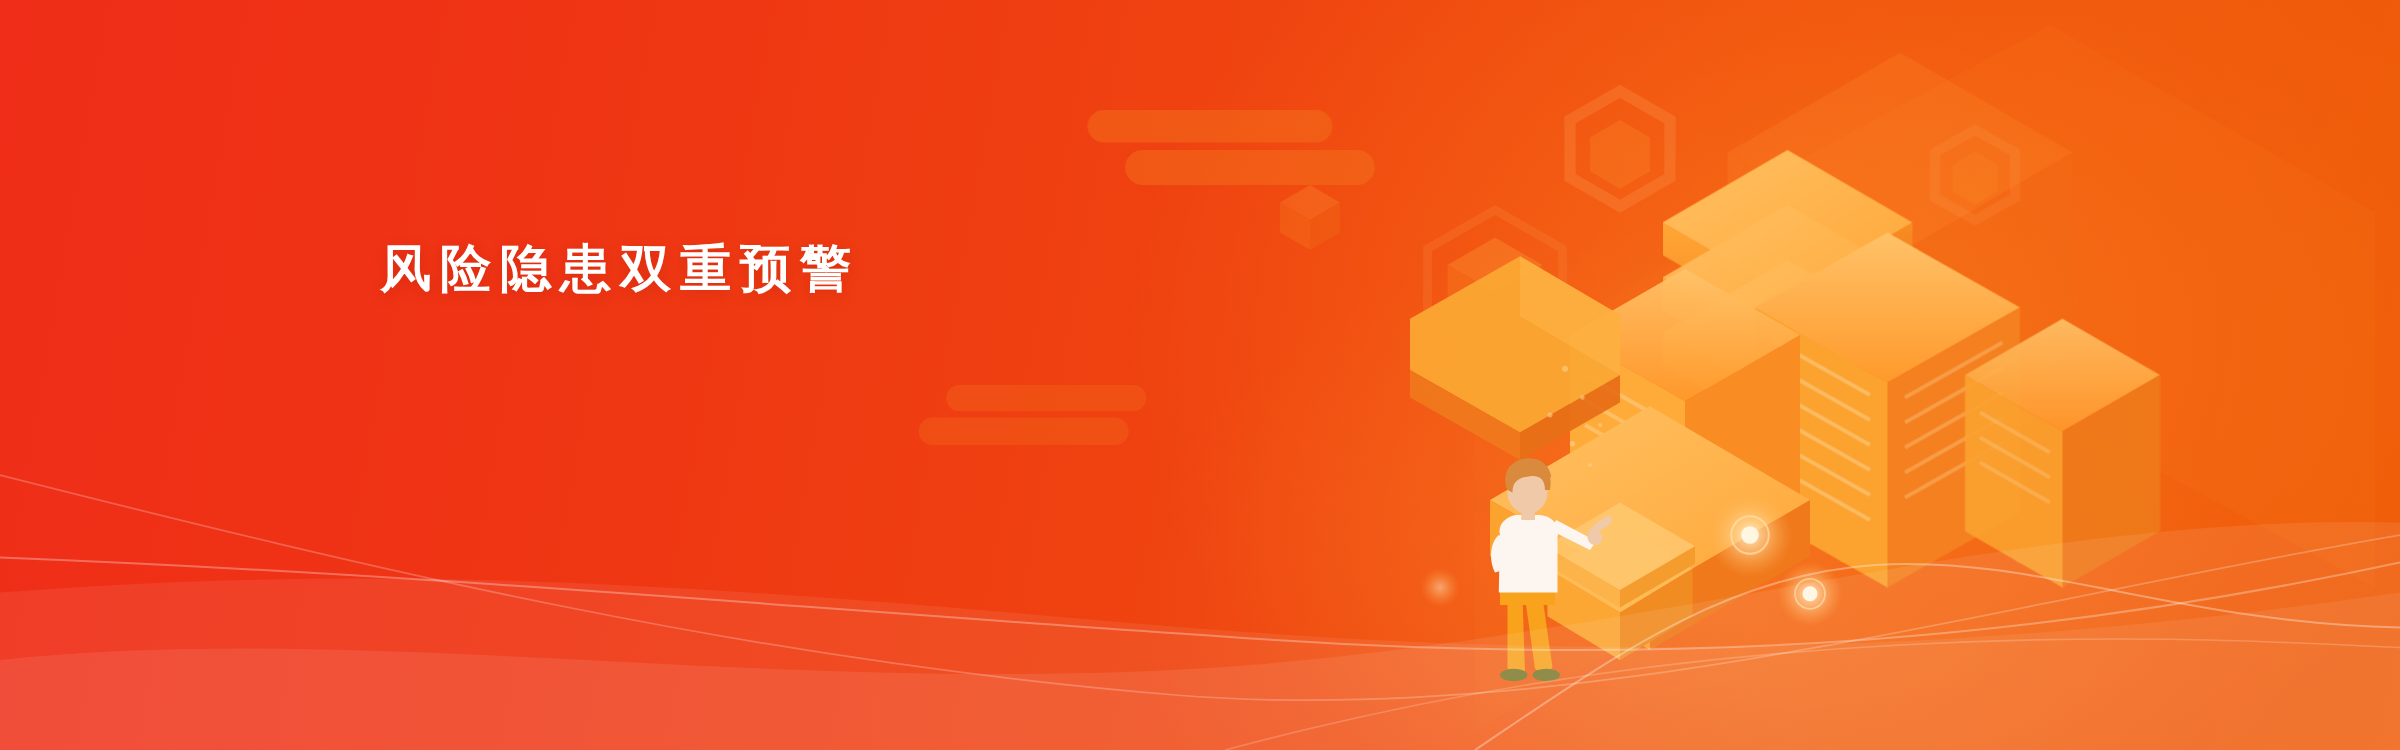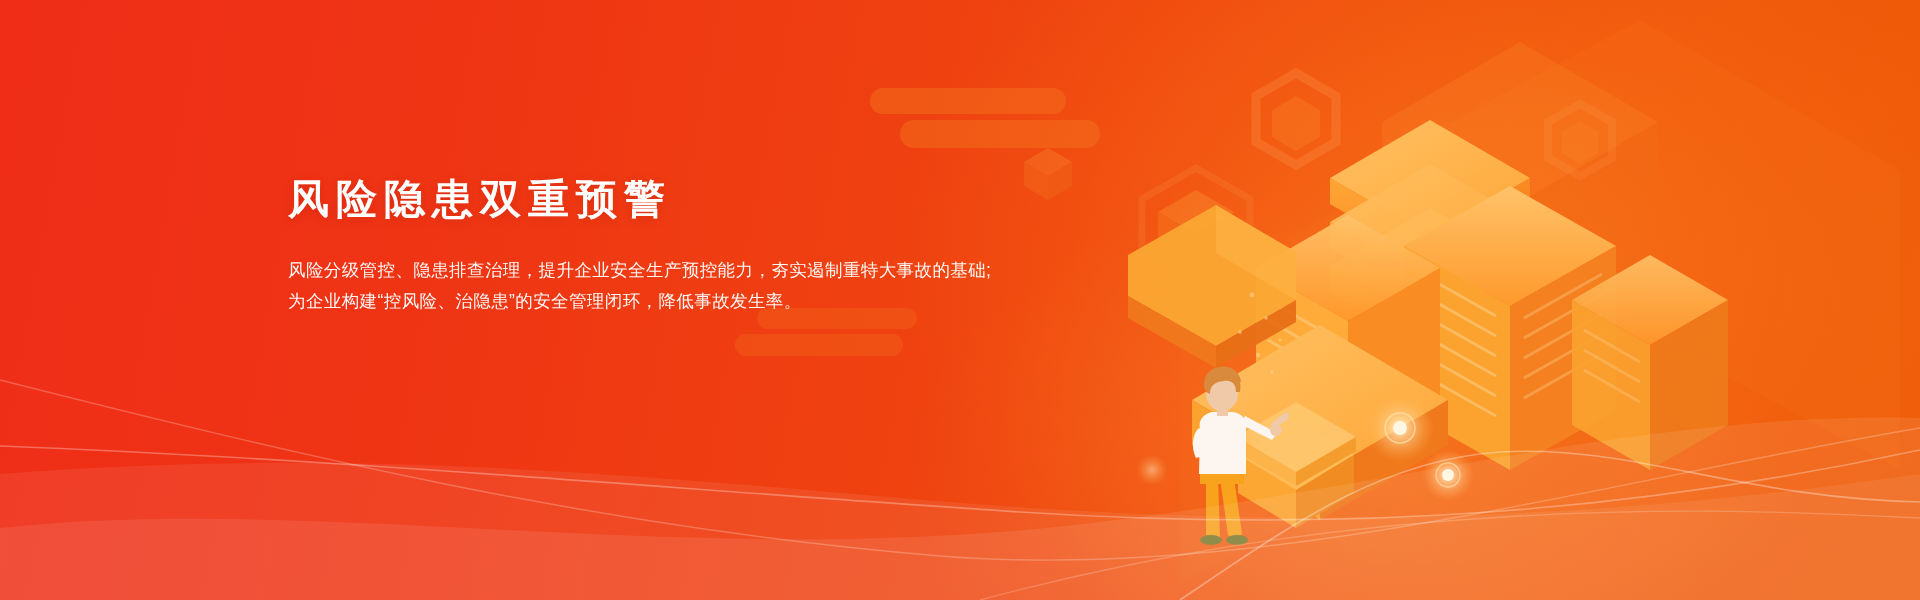--- a/index.html
+++ b/index.html
@@ -26,21 +26,21 @@
     pointer-events:none;
   }
 
   
   .waves{position:absolute;left:0;bottom:0;width:1920px;height:340px;pointer-events:none;}
 
   
   .copy{position:absolute;left:288px;top:175px;width:700px;}
   .headline{
     color:#ffffff;font-size:41px;font-weight:700;letter-spacing:7px;
-    line-height:1.2;margin:0;white-space:nowrap;
+    line-height:1.2;margin:16px;white-space:nowrap;
     text-shadow:0 2px 10px rgba(150,20,0,.22);
   }
   .subcopy{margin:0;padding-top:31px;}
   .subline{
     color:#ffffff;font-size:17.5px;line-height:31px;letter-spacing:.4px;
     white-space:nowrap;opacity:.97;
   }
 
   
   .illus{position:absolute;left:0;top:0;width:1920px;height:600px;pointer-events:none;}
@@ -273,19 +273,15 @@
     <path d="M0,214 C330,188 600,212 900,238 C1200,264 1520,272 1920,214 L1920,340 L0,340 Z" fill="#ffffff" opacity=".075"></path>
     <path d="M0,268 C300,236 640,300 1000,272 C1330,246 1620,150 1920,158 L1920,340 L0,340 Z" fill="#ffffff" opacity=".085"></path>
     <path d="M0,186 C360,200 680,230 1020,252 C1360,274 1640,250 1920,190" fill="none" stroke="#ffffff" stroke-opacity=".30" stroke-width="1.6"></path>
     <path d="M0,120 C300,196 600,268 940,296 C1260,322 1600,222 1920,168" fill="none" stroke="#ffffff" stroke-opacity=".24" stroke-width="1.4"></path>
     <path d="M1180,340 C1290,266 1380,200 1500,192 C1630,184 1740,238 1920,242" fill="none" stroke="#ffffff" stroke-opacity=".34" stroke-width="1.6"></path>
     <path d="M980,340 C1130,300 1300,268 1520,256 C1700,246 1830,254 1920,258" fill="none" stroke="#ffffff" stroke-opacity=".20" stroke-width="1.3"></path>
   </svg>
 
   <div class="copy">
     <h1 class="headline">风险隐患双重预警</h1>
-    <div class="subcopy">
-      <div class="subline">风险分级管控、隐患排查治理，提升企业安全生产预控能力，夯实遏制重特大事故的基础;</div>
-      <div class="subline">为企业构建“控风险、治隐患”的安全管理闭环，降低事故发生率。</div>
-    </div>
   </div>
 
 </div>
 
 </body></html>

